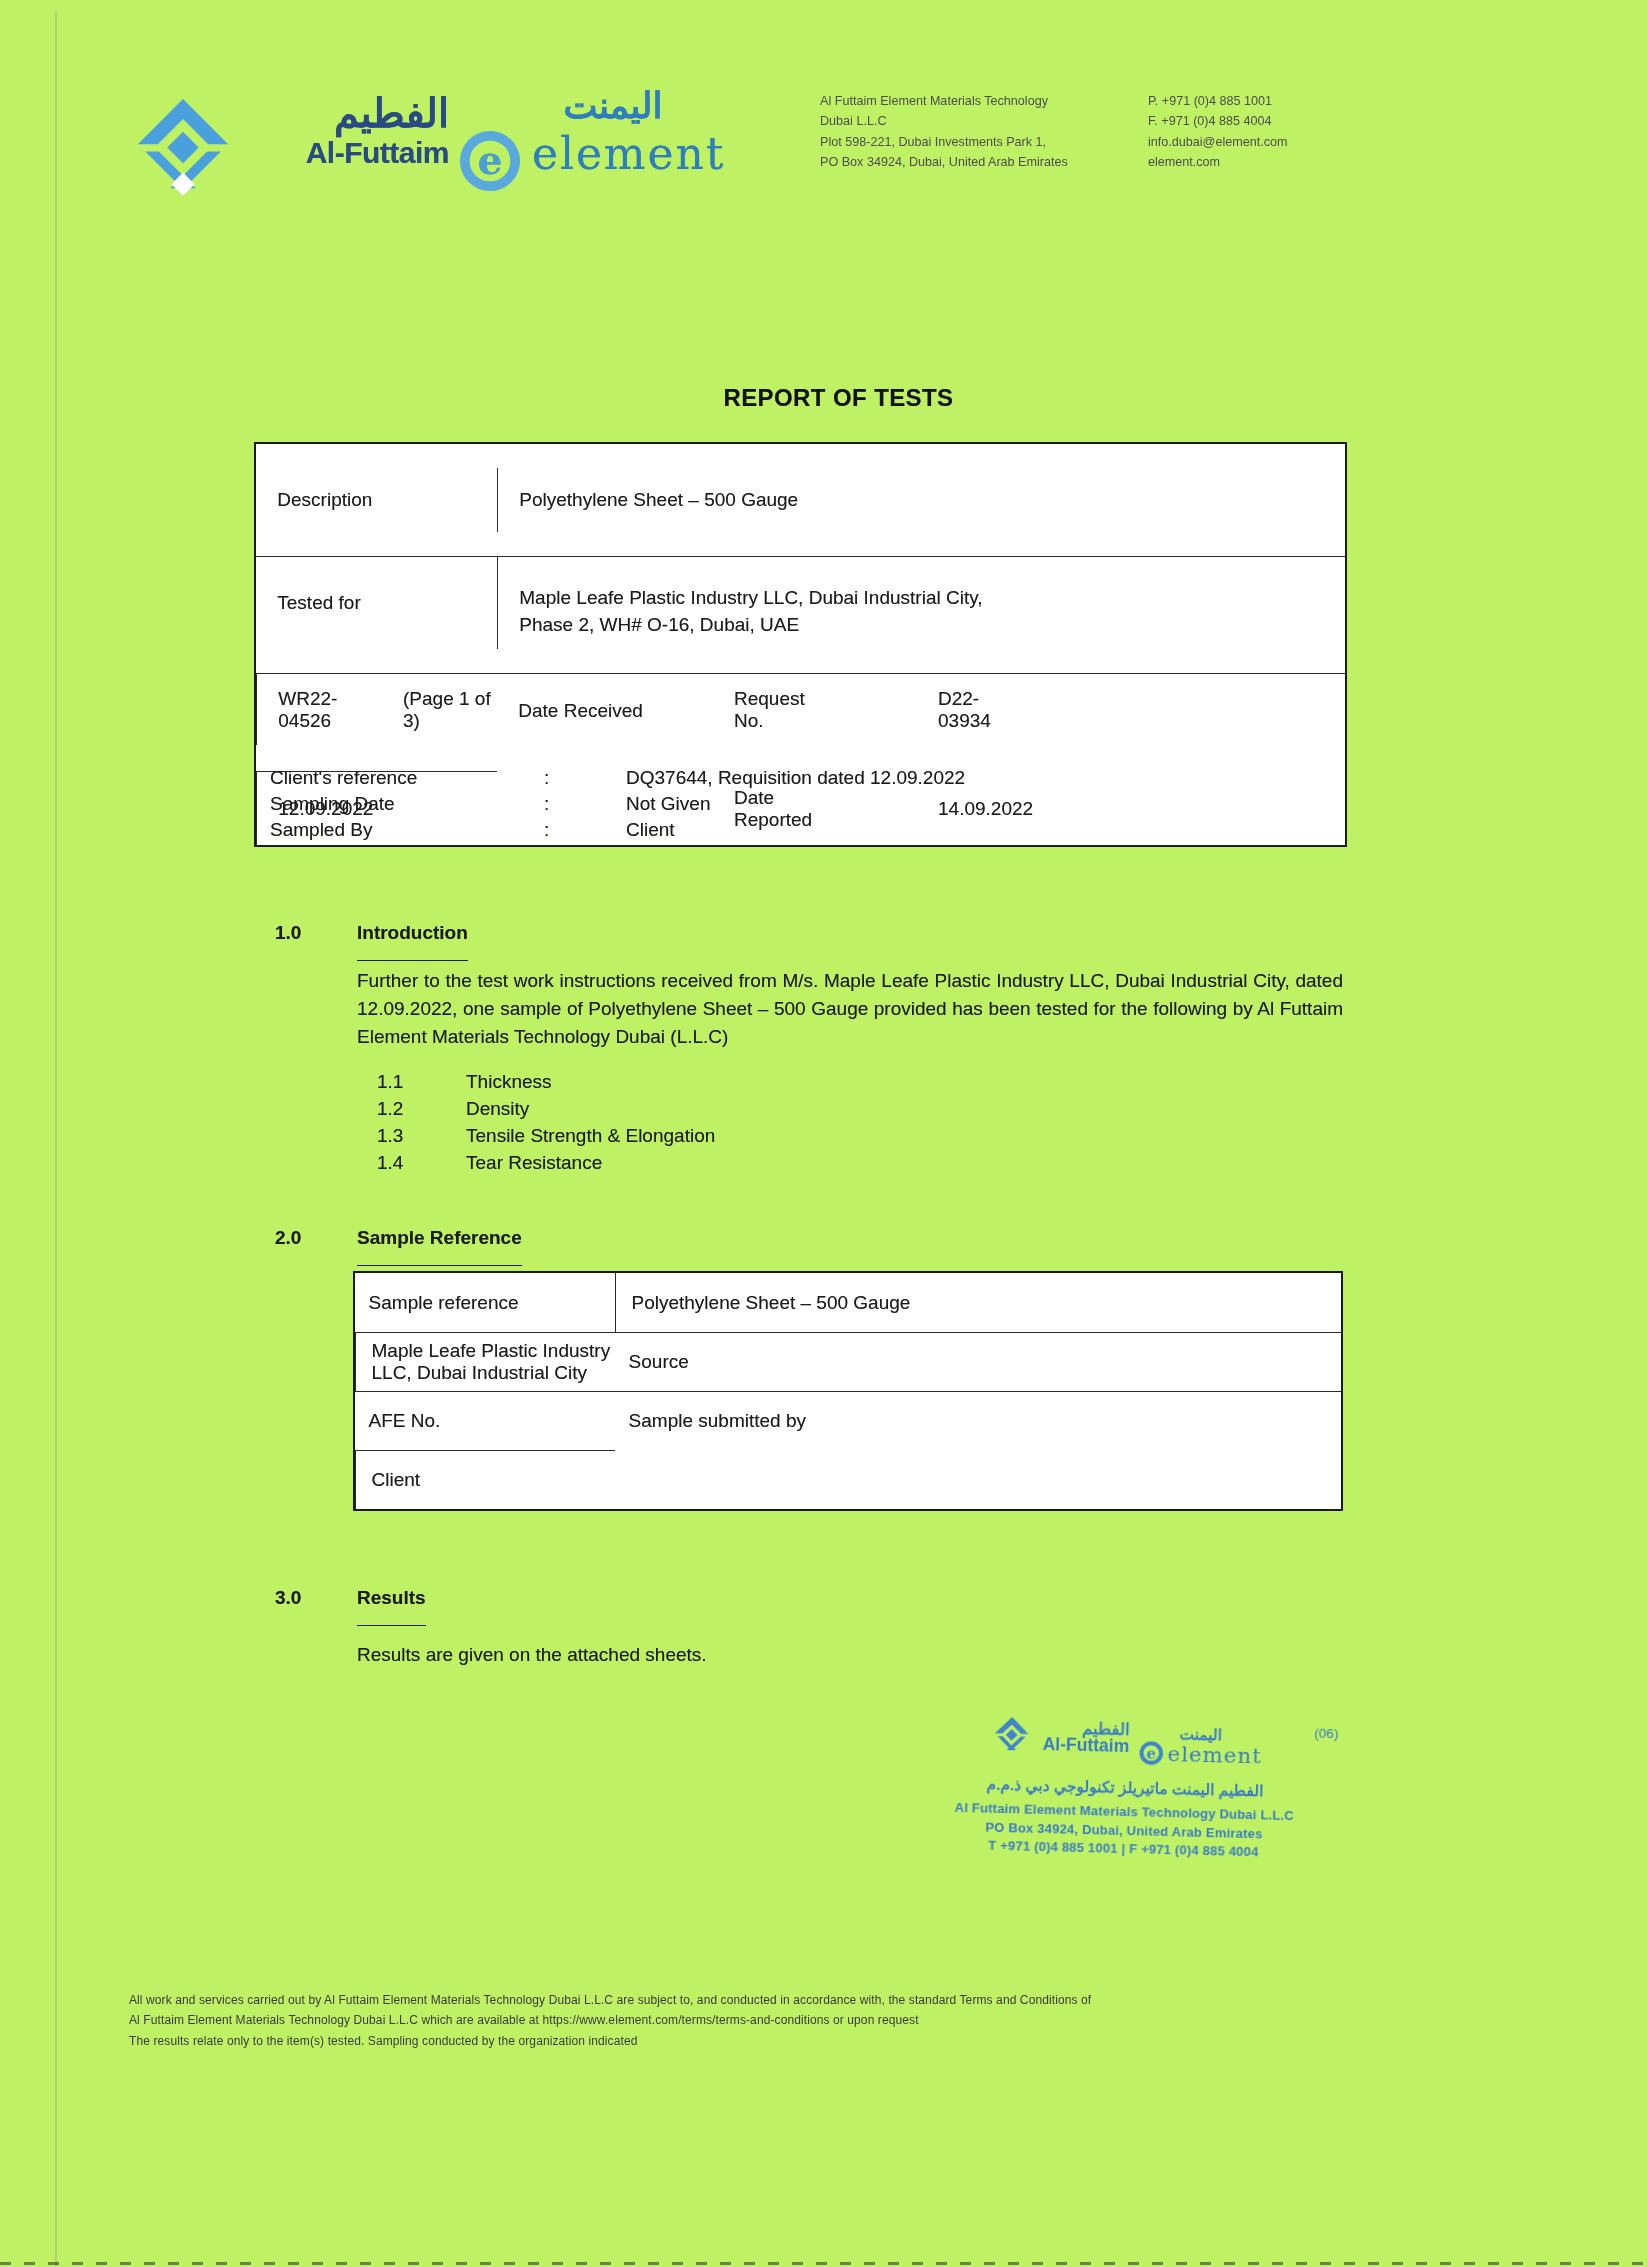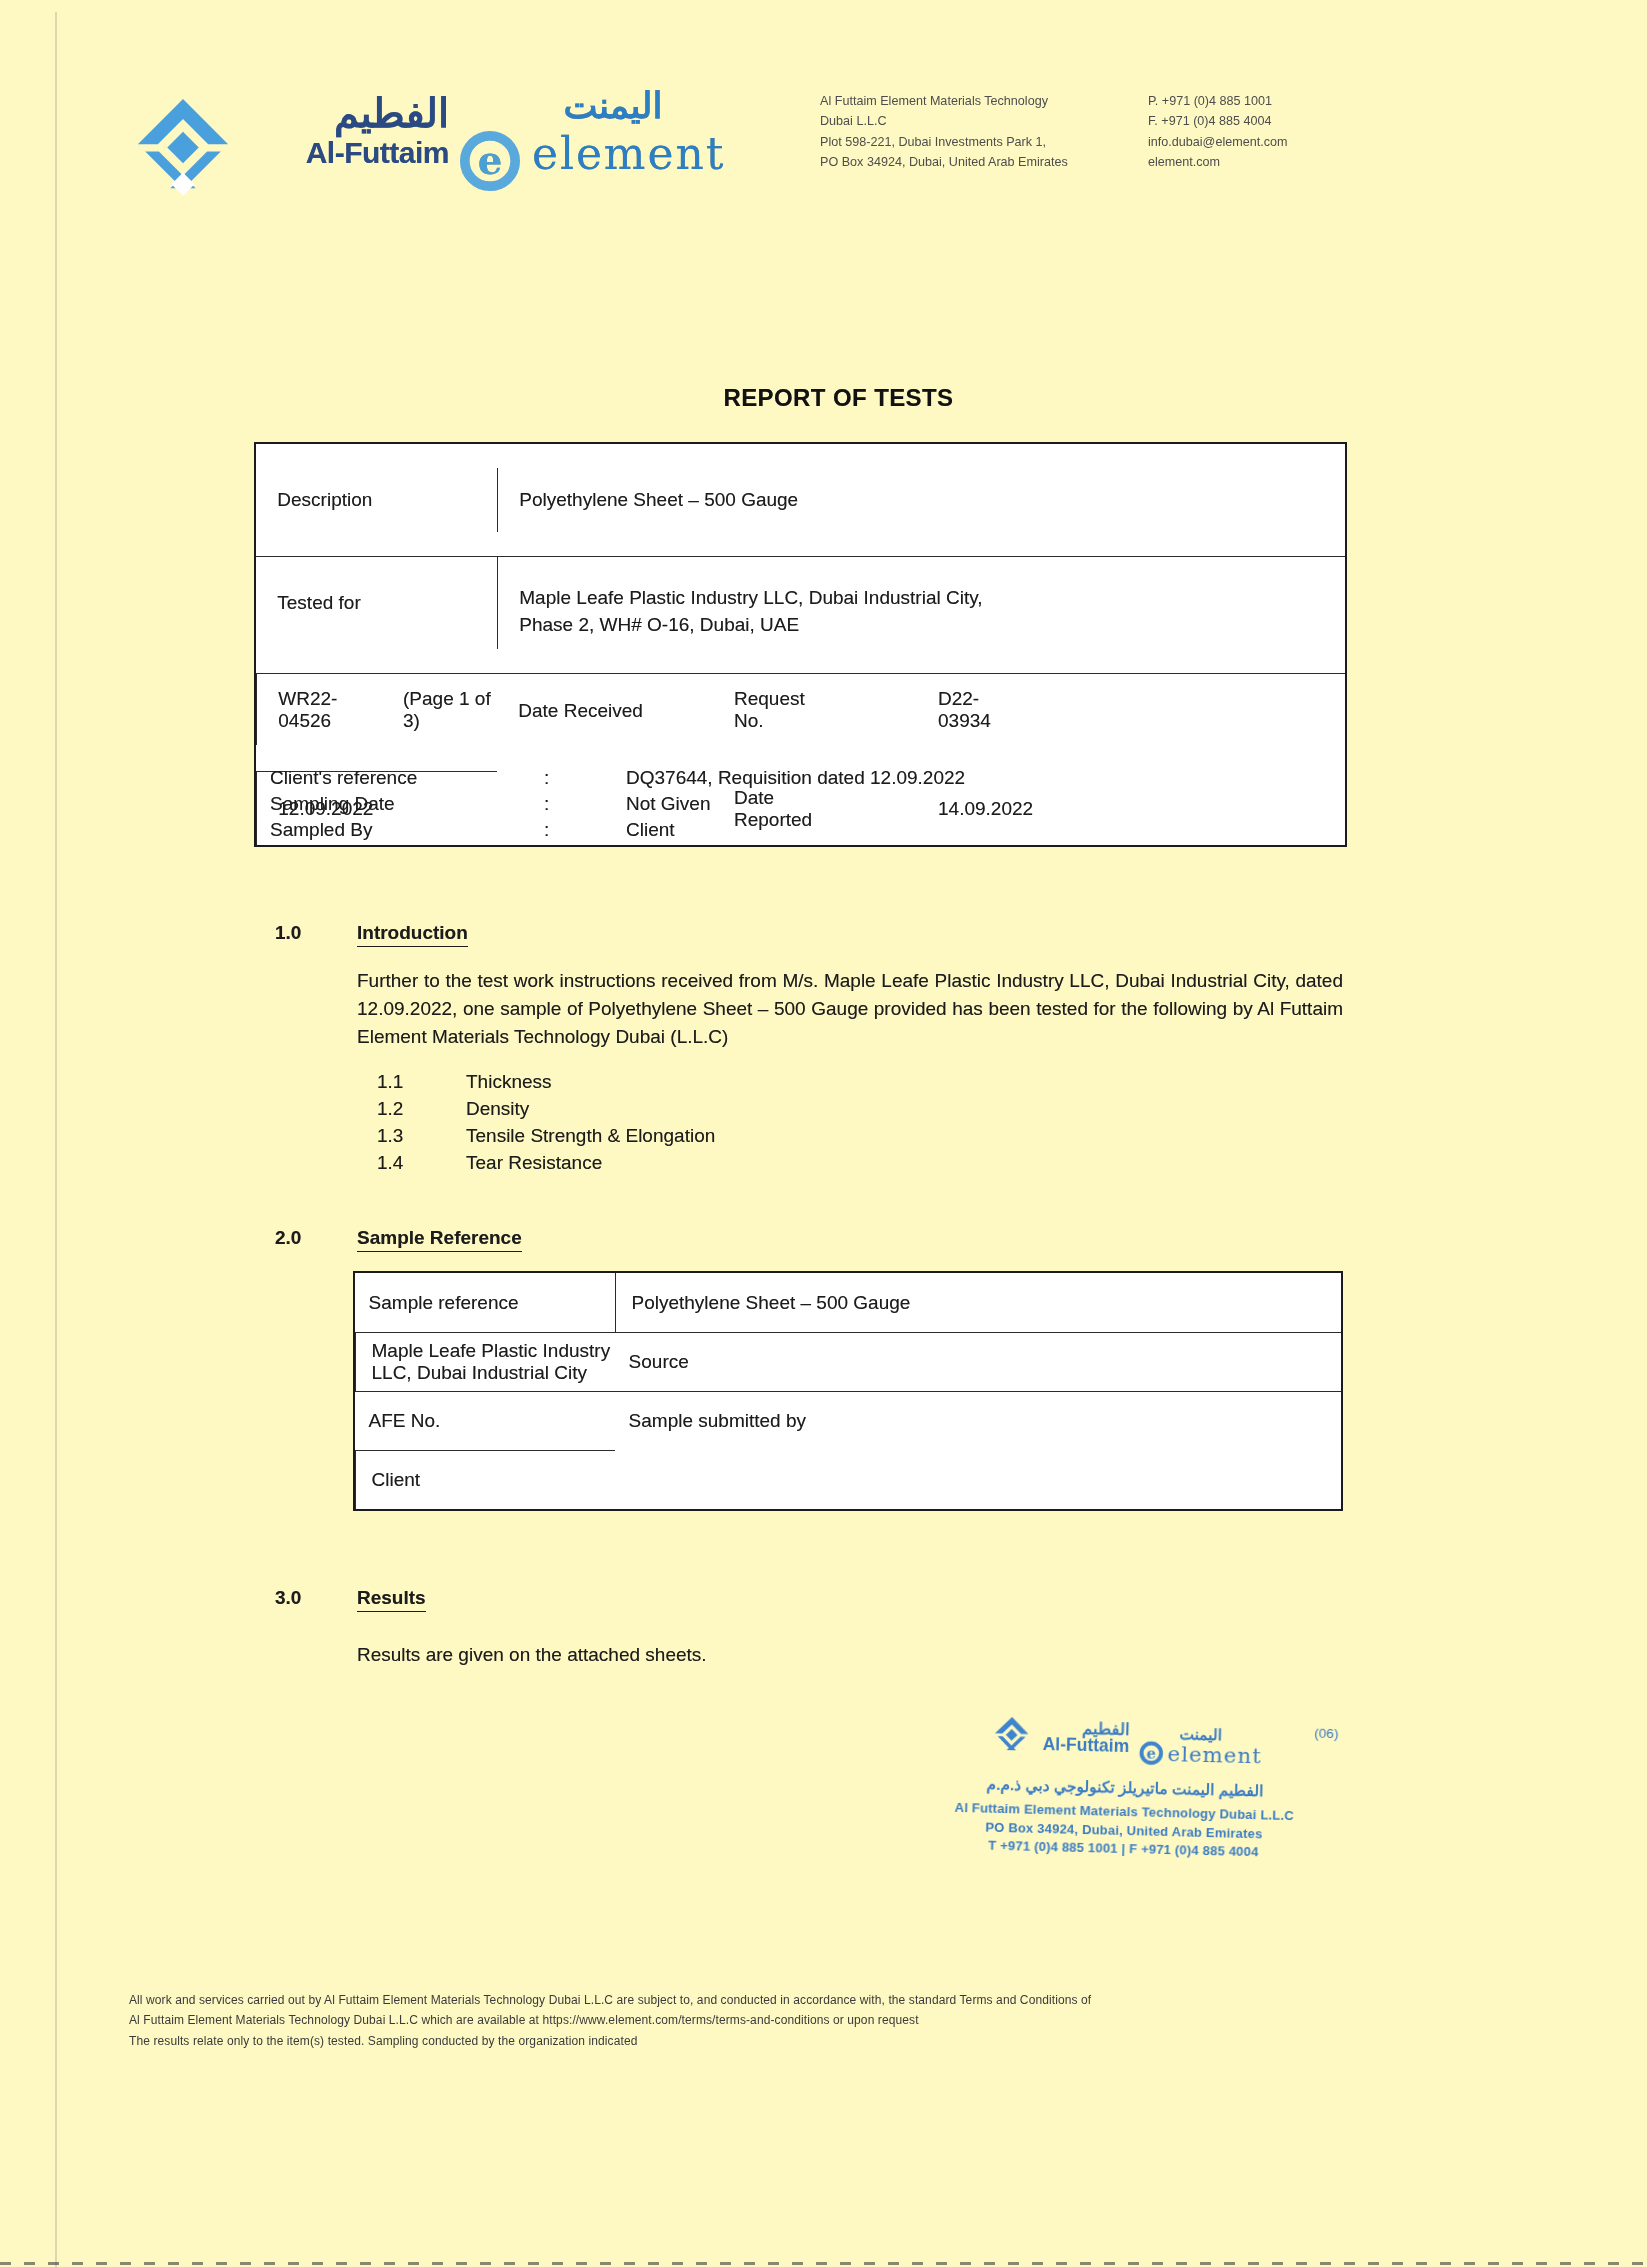--- a/index.html
+++ b/index.html
@@ -1,18 +1,18 @@
 <!DOCTYPE html>
 <html><head>
 <meta charset="utf-8">
 <style>
   * { margin:0; padding:0; box-sizing:border-box; }
   html,body { background:#e8e8e8; }
   .page {
-    position:relative; width:1648px; height:2268px; background:#fef9c3;
+    position:relative; width:1648px; height:2268px; background:#bef264;
     font-family:"Liberation Sans", sans-serif; color:#1c1c1c; overflow:hidden;
     text-shadow:0 0 0.4px rgba(20,20,20,0.45);
   }
 
   
   .scan-vline { position:absolute; left:55px; top:11.6px; bottom:0; width:1.9px;
     background:rgba(130,130,130,0.28); }
   .scan-bottom { position:absolute; left:0; right:0; bottom:2.9px; height:2.9px;
     background:repeating-linear-gradient(90deg, rgba(45,45,45,0.7) 0 10.7px, transparent 10.7px 24px);
     opacity:.8; }
@@ -55,21 +55,21 @@
 
   
   .client-block { position:absolute; left:270px; top:765px; font-size:19px; line-height:26px; }
   .client-row { display:flex; }
   .client-row .lbl { width:274px; }
   .client-row .sep { width:82px; }
 
   
   .sec-num { position:absolute; left:275px; font-size:19px; font-weight:bold; }
   .sec-head { position:absolute; left:357px; font-size:19px; font-weight:bold;
-    border-bottom:1.9px solid #1d1d1d; padding-bottom:2px; }
+    border-bottom:1.9px solid #1d1d1d; padding-bottom:16px; }
   .intro-para { position:absolute; left:357px; top:967px; width:986px;
     font-size:19px; line-height:28px; text-align:justify; }
   .intro-list { position:absolute; left:377px; top:1068px; font-size:19px; line-height:27px; }
   .intro-list .li { display:flex; }
   .intro-list .num { width:89px; }
 
   
   .sample-table { position:absolute; left:353px; top:1271px; width:990px;
     border:2.9px solid #1b1b1b; background:#fff;
     display:grid; grid-template-columns:260px 1fr; }

